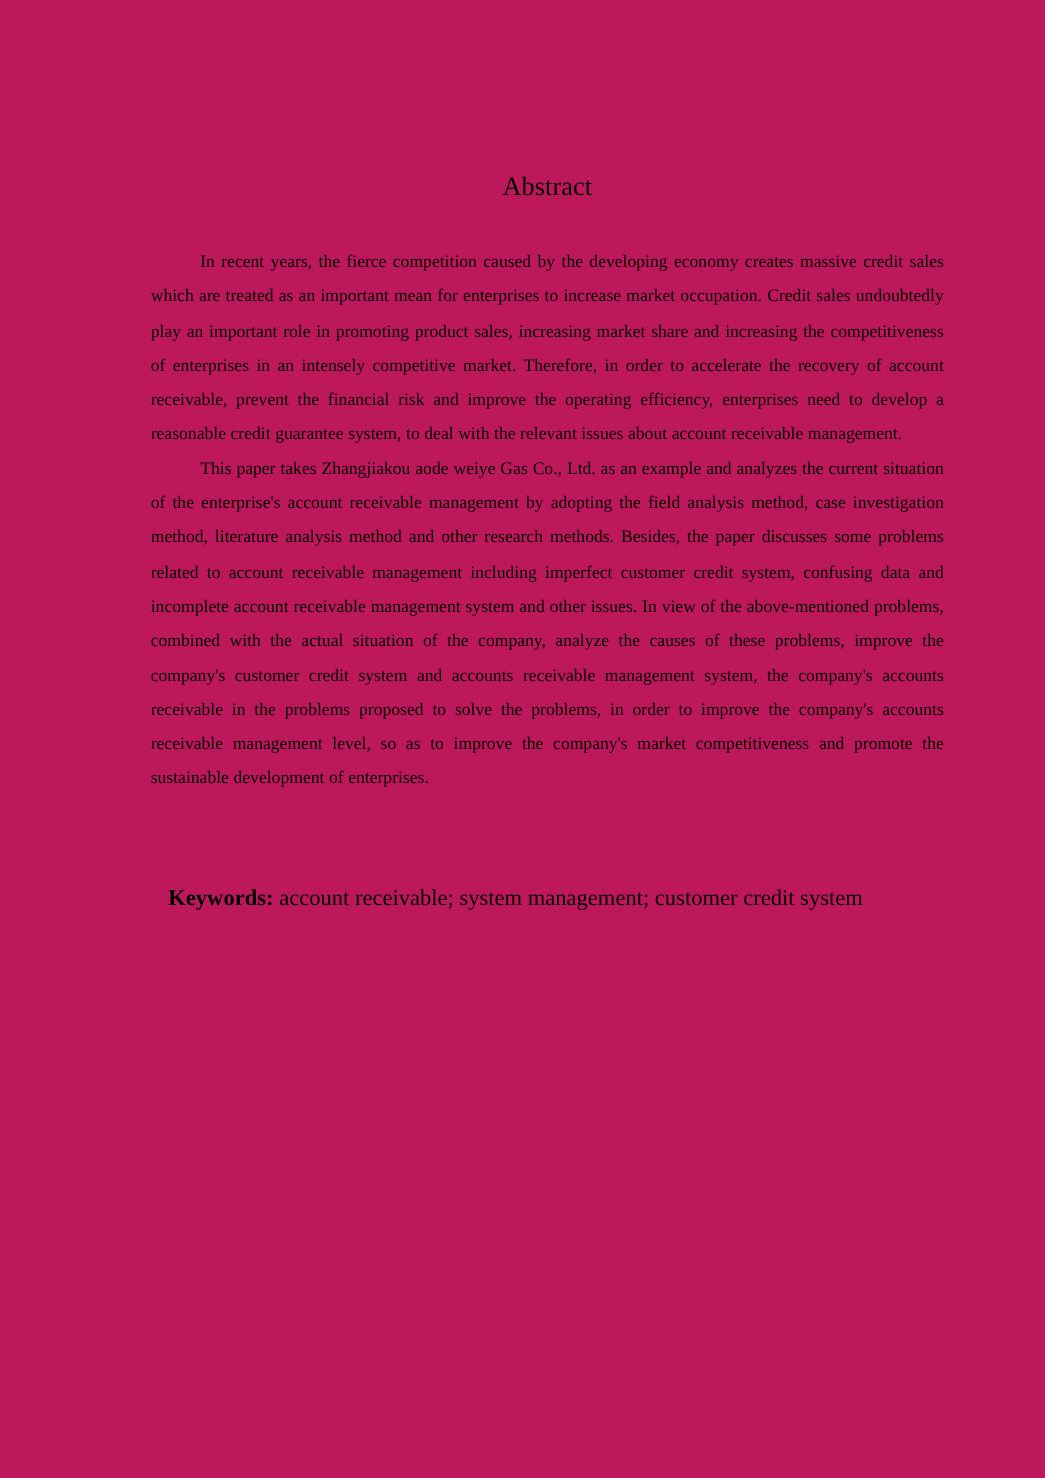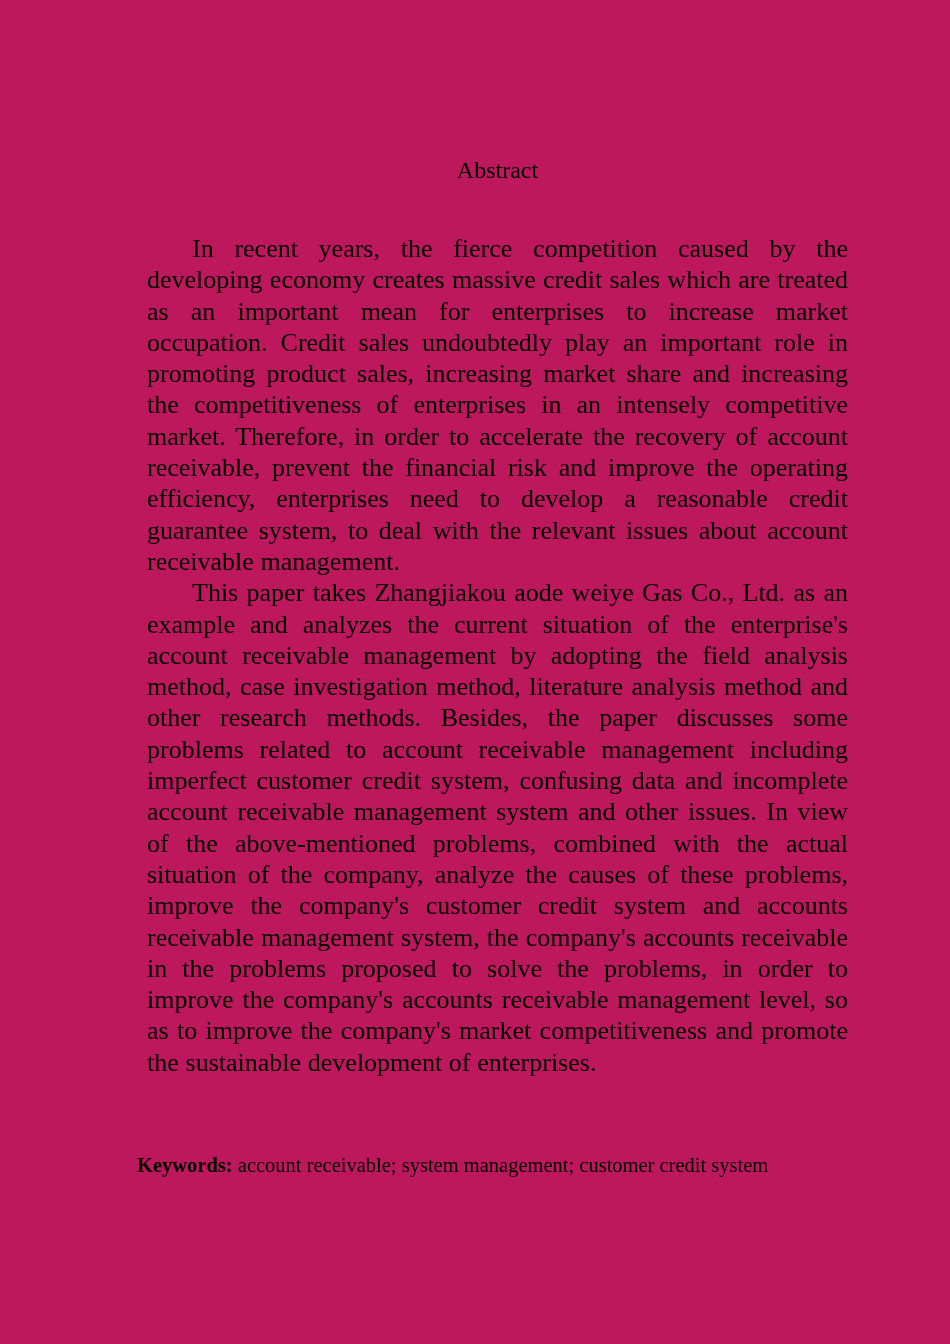--- a/index.html
+++ b/index.html
@@ -37,43 +37,43 @@
     margin: 0;
     padding: 0;
     text-align: center;
     font-weight: normal;
     font-size: 24px;
     line-height: 30px;
     padding-top: 155px;
   }
 
   .body-block {
-    margin: 10px;
+    margin: 0;
     padding: 0;
     padding-top: 38px;
-    font-size: 26px;
+    font-size: 16px;
     line-height: 31.3px;
     text-align: justify;
     text-justify: inter-word;
     hyphens: none;
     word-spacing: 0.01em;
   }
 
   .para {
     margin: 0;
     padding: 0;
     text-indent: 45px;
     text-align: justify;
     text-justify: inter-word;
   }
 
   
 
   .keywords {
-    margin: 0;
+    margin: 16px;
     padding: 0;
     padding-top: 62px;
     font-size: 20.5px;
     line-height: 31.3px;
     text-align: left;
   }
 
   .kw-label {
     font-weight: bold;
   }

